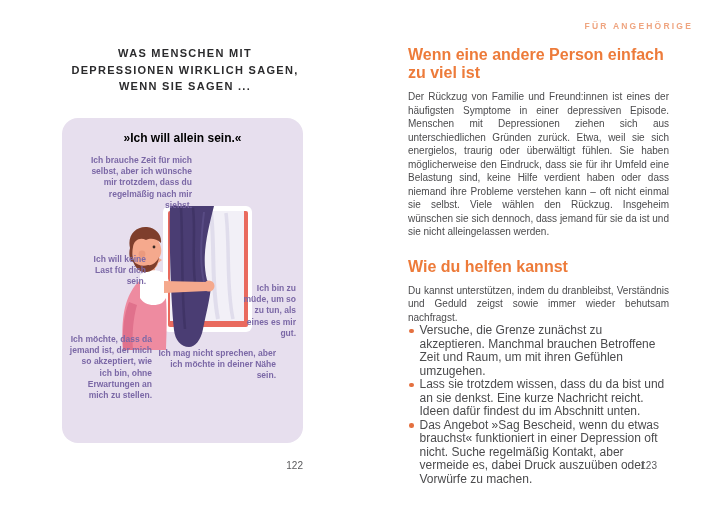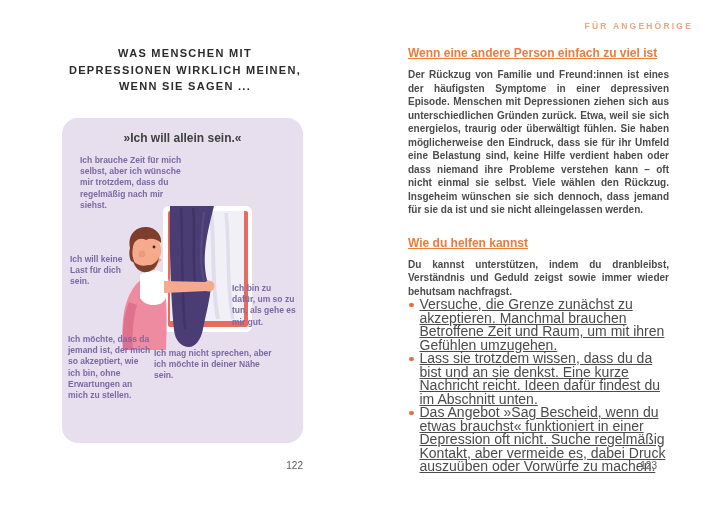--- a/index.html
+++ b/index.html
@@ -16,67 +16,67 @@
   .chapter-title{
     position:absolute;top:45px;left:40px;width:290px;text-align:center;
     font-size:11px;line-height:16.5px;font-weight:800;letter-spacing:1.3px;color:#2b2b2d;
   }
   .quote-box{
     position:absolute;left:62px;top:118px;width:241px;height:325px;
     background:#e7dfee;border-radius:16px;
   }
   .quote-box-heading{
     position:absolute;top:13px;left:0;width:100%;text-align:center;
-    font-size:12px;font-weight:700;color:#404040;
+    font-size:12px;font-weight:700;color:#000000;
   }
   .quote{
-    position:absolute;text-align:left;
+    position:absolute;text-align:right;
     font-size:8.5px;font-weight:700;line-height:11.2px;color:#7b68a6;
   }
   .q1{left:18px;top:37px;width:112px;}
   .q2{left:126px;top:39px;width:112px;}
   .q3{left:163px;top:86px;width:74px;}
-  .q4{left:8px;top:136px;width:64px;}
+  .q4{left:20px;top:136px;width:64px;}
   .q5{left:170px;top:165px;width:64px;}
   .q6{left:6px;top:216px;width:84px;}
   .q7{left:92px;top:230px;width:122px;}
   .q8{left:85px;top:271px;width:152px;}
   .illustration{position:absolute;left:45px;top:84px;width:150px;height:148px;}
   .page-number{position:absolute;font-size:10px;color:#5a5a5c;text-align:right;}
   .pn-left{left:62px;top:460px;width:241px;}
   .pn-right{left:396px;top:460px;width:261px;}
   
   .right-col{position:absolute;left:408px;top:46px;width:261px;}
   .section-heading{
-    margin:0 0 8px 0;font-size:12px;font-weight:700;color:#ed7b3a;text-decoration:underline;
+    margin:0 0 8px 0;font-size:16px;font-weight:700;color:#ed7b3a;
   }
   .section-heading.second{margin-top:19px;}
   .body-par{
     margin:0;font-size:10px;line-height:13.5px;color:#4b4b4d;
-    text-align:justify;text-justify:inter-word;font-weight:bold;
+    text-align:justify;text-justify:inter-word;
   }
   .bullets{list-style:none;margin:0;padding:0;}
   .bullets li{display:flex;align-items:flex-start;}
   .dot{
     flex:0 0 auto;width:4.5px;height:4.5px;border-radius:50%;
     background:#e4703f;margin:4.5px 6px 0 1px;
   }
-  .btext{flex:1;font-size:14px;line-height:13.5px;color:#4b4b4d;text-align:left;text-decoration:underline;}
+  .btext{flex:1;font-size:12px;line-height:13.5px;color:#4b4b4d;text-align:left;}
 </style>
 </head>
 <body>
 
 <div class="spread">
 
   <div class="running-head">FÜR ANGEHÖRIGE</div>
 
   <section>
     <div class="chapter-title">
       <div>WAS MENSCHEN MIT</div>
-      <div>DEPRESSIONEN WIRKLICH MEINEN,</div>
+      <div>DEPRESSIONEN WIRKLICH SAGEN,</div>
       <div>WENN SIE SAGEN ...</div>
     </div>
 
     <div class="quote-box">
       <div class="quote-box-heading">»Ich will allein sein.«</div>
 
       <svg class="illustration" viewBox="0 0 150 148" aria-hidden="true">
 
         <rect x="56" y="4" width="89" height="126" rx="6" fill="#ffffff"></rect>
         <rect x="61" y="9" width="80" height="116" rx="2" fill="#e96a5e"></rect>
@@ -111,21 +111,21 @@
 
         <path d="M52,55 C51,63 47,69 40,70 C33,71 28,66 26,59 C30,63 36,65 41,63
                  C45,64 50,60 52,55 Z" fill="#7e3e2c"></path>
 
         <circle cx="47" cy="45" r="1.4" fill="#3a2a24"></circle>
         <circle cx="35" cy="52" r="3.4" fill="#eb9a7e"></circle>
       </svg>
 
       <div class="quote q1">Ich brauche Zeit für mich selbst, aber ich wünsche mir trotzdem, dass du regelmäßig nach mir siehst.</div>
       <div class="quote q4">Ich will keine Last für dich sein.</div>
-      <div class="quote q5">Ich bin zu dafür, um so zu tun, als gehe es mir gut.</div>
+      <div class="quote q5">Ich bin zu müde, um so zu tun, als eines es mir gut.</div>
       <div class="quote q6">Ich möchte, dass da jemand ist, der mich so akzeptiert, wie ich bin, ohne Erwartungen an mich zu stellen.</div>
       <div class="quote q7">Ich mag nicht sprechen, aber ich möchte in deiner Nähe sein.</div>
     </div>
 
     <div class="page-number pn-left">122</div>
   </section>
 
   <section class="right-col">
     <h2 class="section-heading">Wenn eine andere Person einfach zu viel ist</h2>
     <p class="body-par">Der Rückzug von Familie und Freund:innen ist eines der häufigsten Symptome in einer depressiven Episode. Menschen mit Depressionen ziehen sich aus unterschiedlichen Gründen zurück. Etwa, weil sie sich energielos, traurig oder überwältigt fühlen. Sie haben möglicherweise den Eindruck, dass sie für ihr Umfeld eine Belastung sind, keine Hilfe verdient haben oder dass niemand ihre Probleme verstehen kann – oft nicht einmal sie selbst. Viele wählen den Rückzug. Insgeheim wünschen sie sich dennoch, dass jemand für sie da ist und sie nicht alleingelassen werden.</p>

